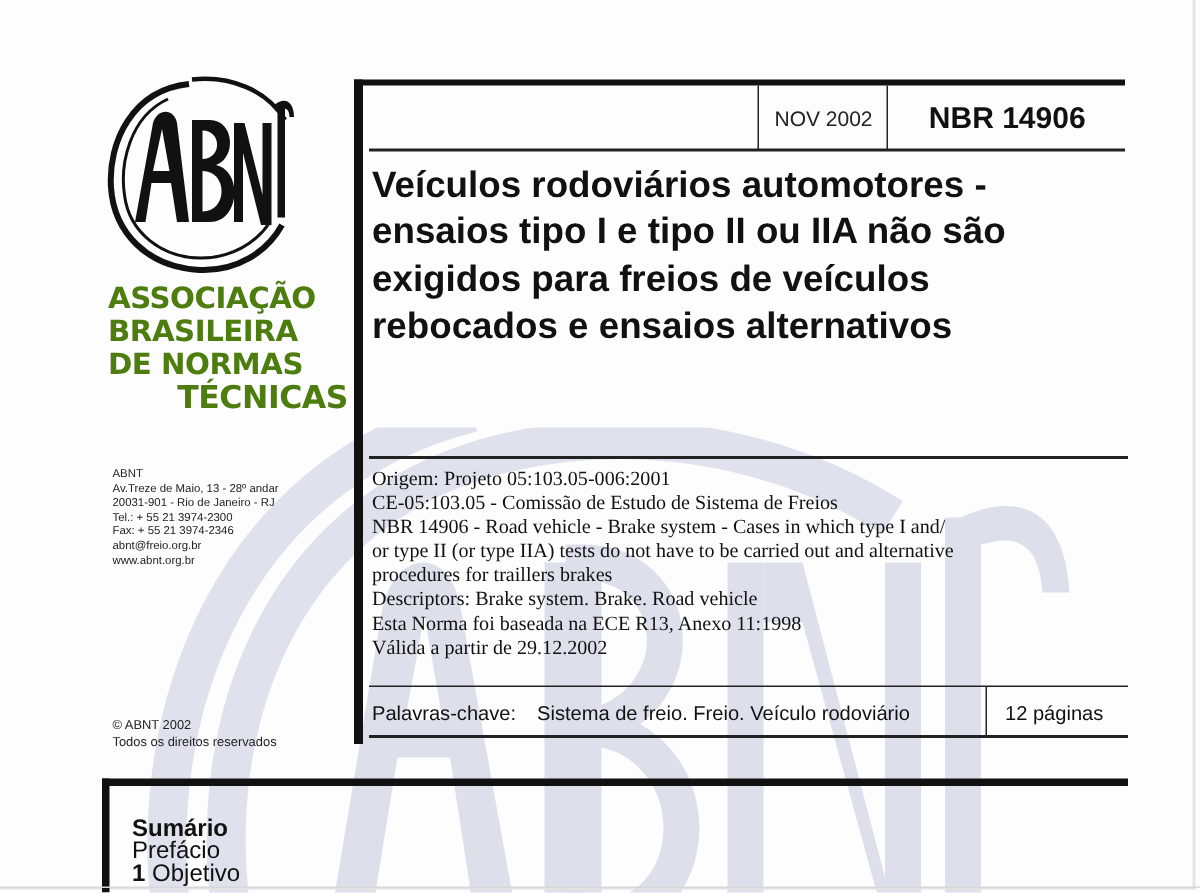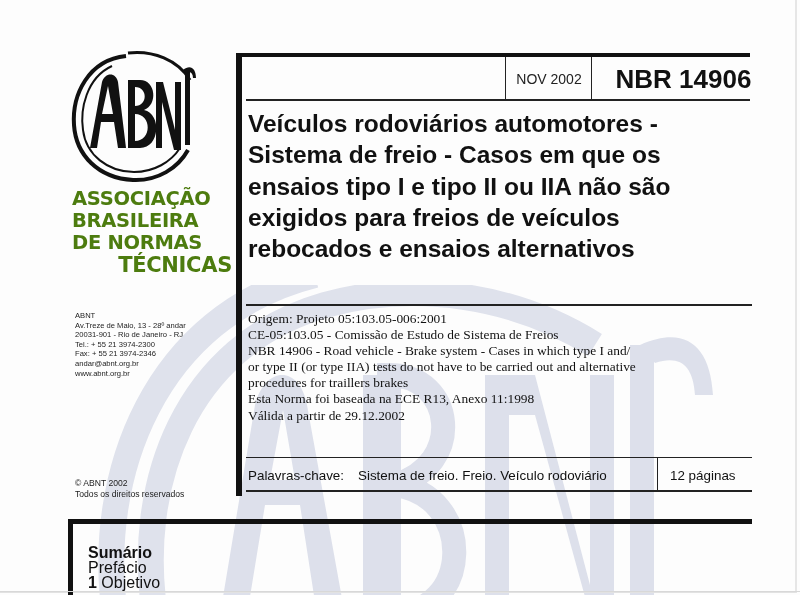--- a/index.html
+++ b/index.html
@@ -43,21 +43,21 @@
     .hline { position: absolute; background: #222; z-index: 2; }
 
     .date-cell {
       left: 506px; top: 58px; width: 86px; height: 42px;
       display: flex; align-items: center; justify-content: center;
       font-size: 14px; color: #222;
     }
     .nbr-cell {
       left: 593px; top: 58px; width: 157px; height: 42px;
       display: flex; align-items: center; justify-content: center;
-      font-size: 26px; font-weight: bold; color: #111; padding-left: 12px;
+      font-size: 20px; font-weight: bold; color: #111;
     }
     .title {
       left: 248px; top: 108px; width: 510px;
       font-size: 24.5px; font-weight: bold; line-height: 31.3px; color: #111;
     }
     .title div { white-space: nowrap; }
     .info {
       left: 248px; top: 311px; font-size: 13.4px; line-height: 16.1px; color: #111; font-family: Liberation Serif, serif;
     }
     .info div { white-space: nowrap; }
@@ -119,21 +119,21 @@
   <div>DE NORMAS</div>
   <div class="last">TÉCNICAS</div>
 </div>
 
 <div class="layer address">
   <div>ABNT</div>
   <div>Av.Treze de Maio, 13 - 28º andar</div>
   <div>20031-901 - Rio de Janeiro - RJ</div>
   <div>Tel.: + 55 21 3974-2300</div>
   <div>Fax: + 55 21 3974-2346</div>
-  <div>andar@abnt.org.br</div>
+  <div>abnt@freio.org.br</div>
   <div>www.abnt.org.br</div>
 </div>
 
 <div class="layer copyright">
   <div>© ABNT 2002</div>
   <div>Todos os direitos reservados</div>
 </div>
 
 <div class="vbar" style="left:236px; top:53px; width:6px; height:443px;"></div>
 <div class="vbar" style="left:236px; top:53px; width:514px; height:4px;"></div>
@@ -147,32 +147,32 @@
 
 <div class="vbar" style="left:68px; top:519px; width:684px; height:5px;"></div>
 <div class="vbar" style="left:68px; top:519px; width:5px; height:76px;"></div>
 <div class="hline" style="left:0; top:591px; width:800px; height:1px; background:#d8d8d8;"></div>
 
 <div class="layer date-cell">NOV 2002</div>
 <div class="layer nbr-cell">NBR 14906</div>
 
 <div class="layer title">
   <div>Veículos rodoviários automotores -</div>
-  <div>Sistema de freio - Casos em que os</div>
   <div>ensaios tipo I e tipo II ou IIA não são</div>
   <div>exigidos para freios de veículos</div>
   <div>rebocados e ensaios alternativos</div>
 </div>
 
 <div class="layer info">
   <div>Origem: Projeto 05:103.05-006:2001</div>
   <div>CE-05:103.05 - Comissão de Estudo de Sistema de Freios</div>
   <div>NBR 14906 - Road vehicle - Brake system - Cases in which type I and/</div>
   <div>or type II (or type IIA) tests do not have to be carried out and alternative</div>
   <div>procedures for traillers brakes</div>
+  <div>Descriptors: Brake system. Brake. Road vehicle</div>
   <div>Esta Norma foi baseada na ECE R13, Anexo 11:1998</div>
   <div>Válida a partir de 29.12.2002</div>
 </div>
 
 <div class="layer keywords">
   <span>Palavras-chave:</span><span class="kw-value">Sistema de freio. Freio. Veículo rodoviário</span>
 </div>
 <div class="layer pages">12 páginas</div>
 
 <div class="layer summary">

